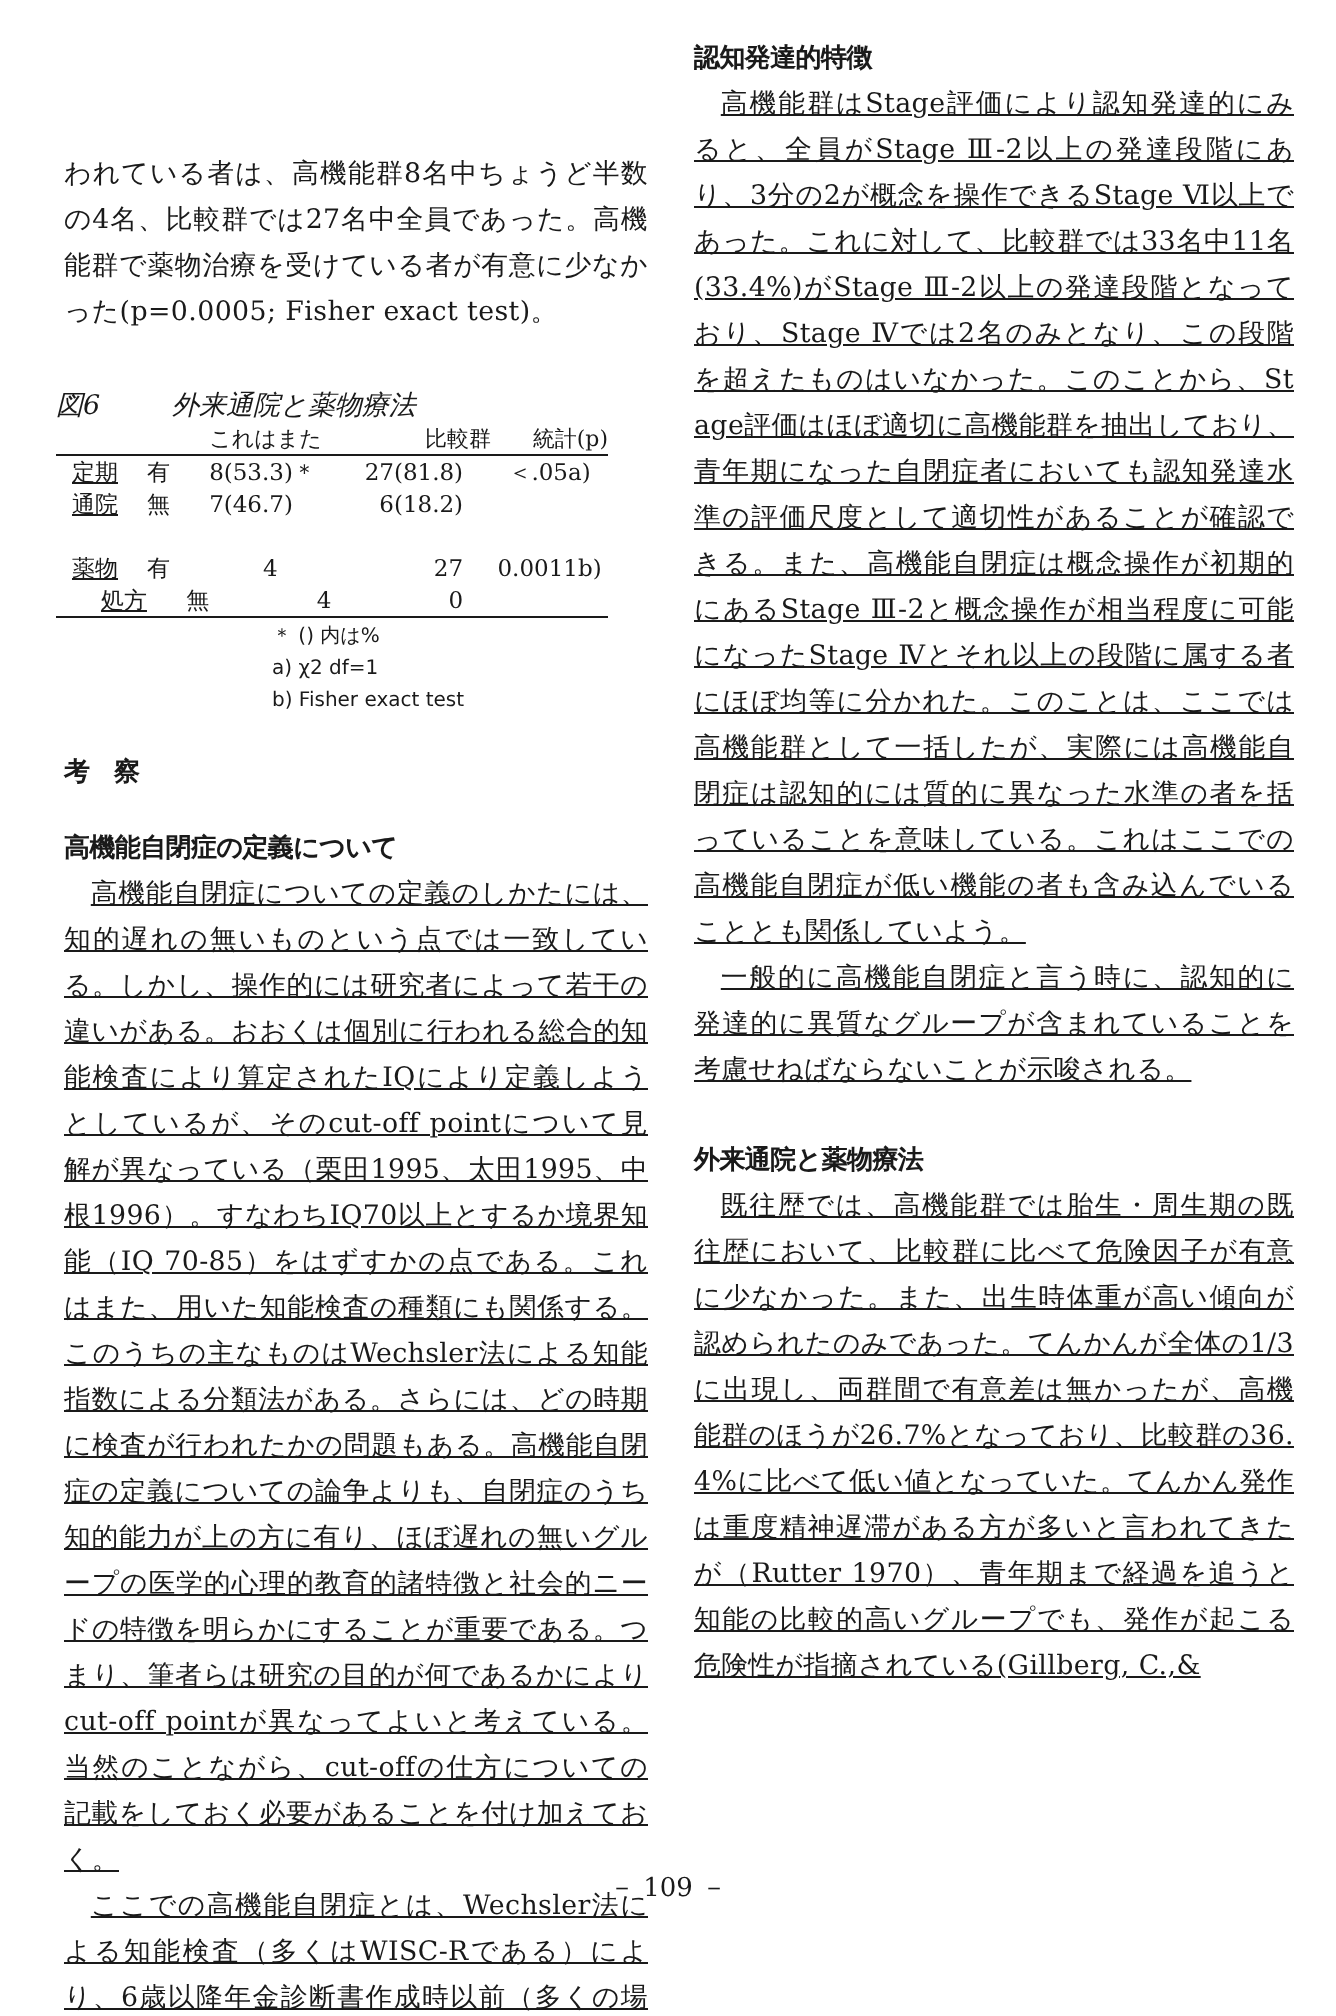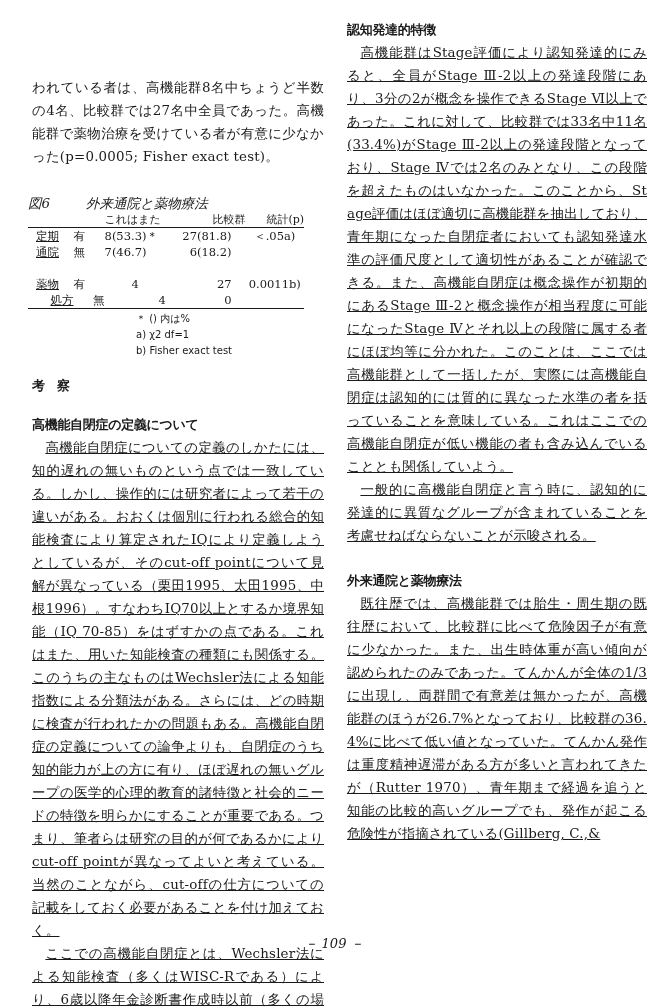--- a/index.html
+++ b/index.html
@@ -85,21 +85,20 @@
     font-size: 10px;
     line-height: 16px;
     margin: 2px 0 0 108px;
   }
   .page-number {
     position: absolute;
     left: 0; width: 668px;
     top: 935px;
     text-align: center;
     font-size: 13px;
-    font-style: italic;
   }
 </style>
 </head>
 <body>
 
 <div class="col col-left">
   <p class="p" style="margin-top:76px;">われている者は、高機能群8名中ちょうど半数の4名、比較群では27名中全員であった。高機能群で薬物治療を受けている者が有意に少なかった(p=0.0005; Fisher exact test)。</p>
 
   <div style="margin-top:26px; margin-left:-4px;">
     <div class="fig-title">

